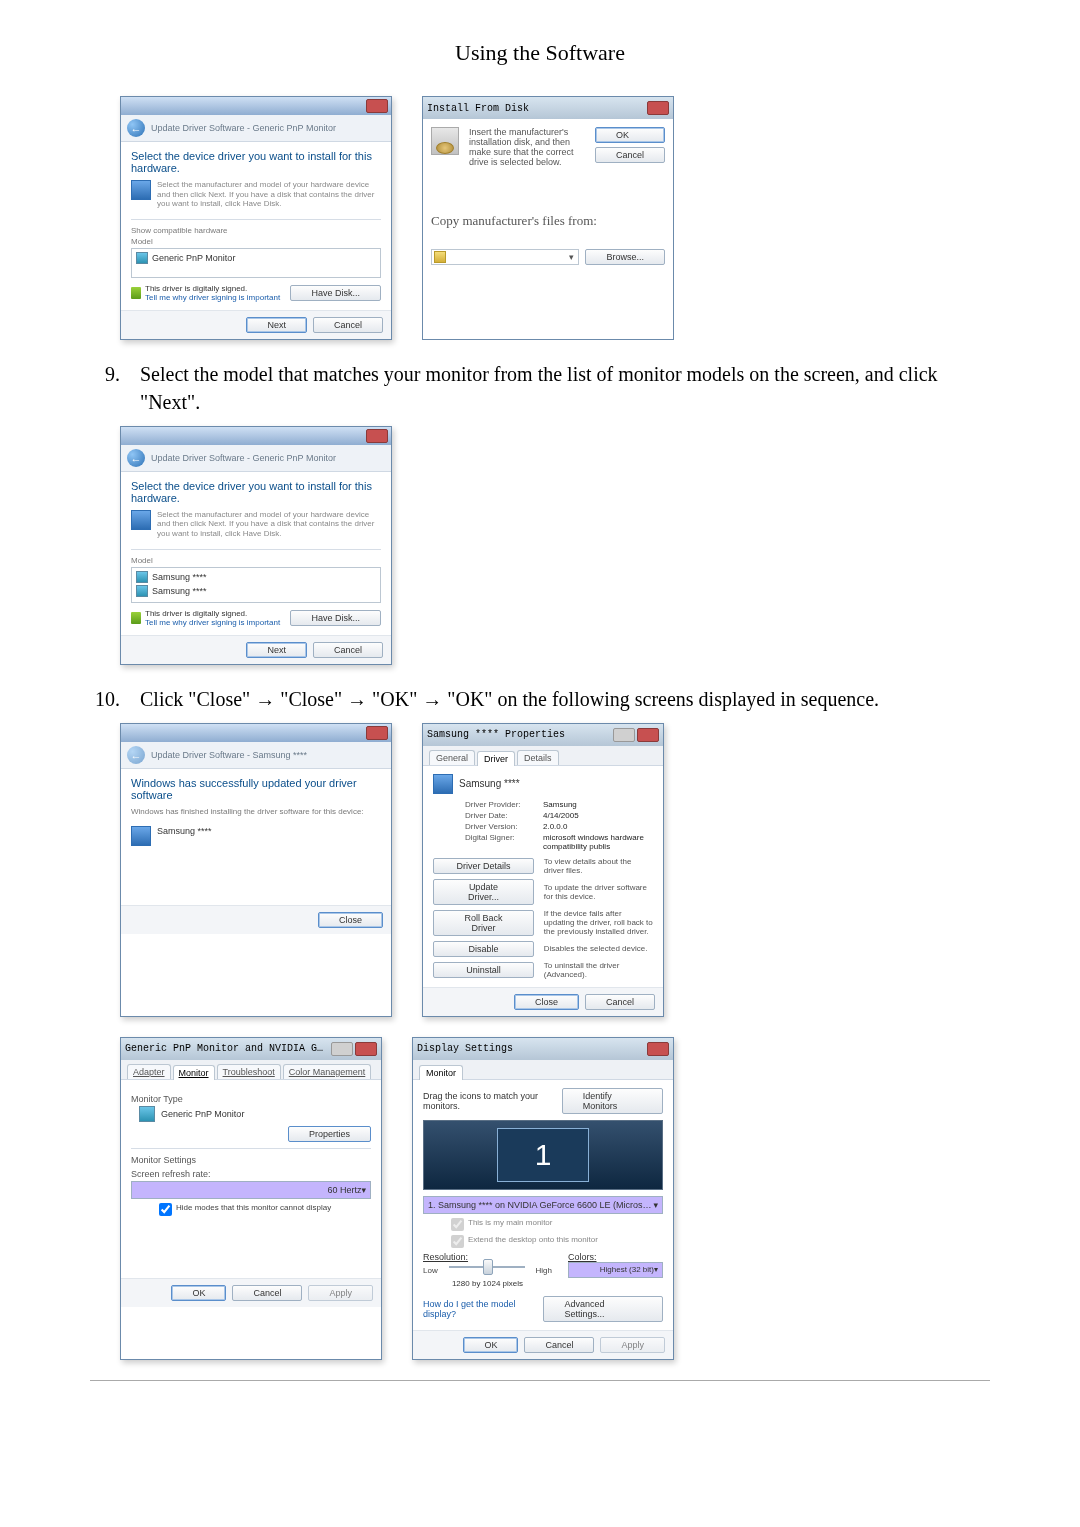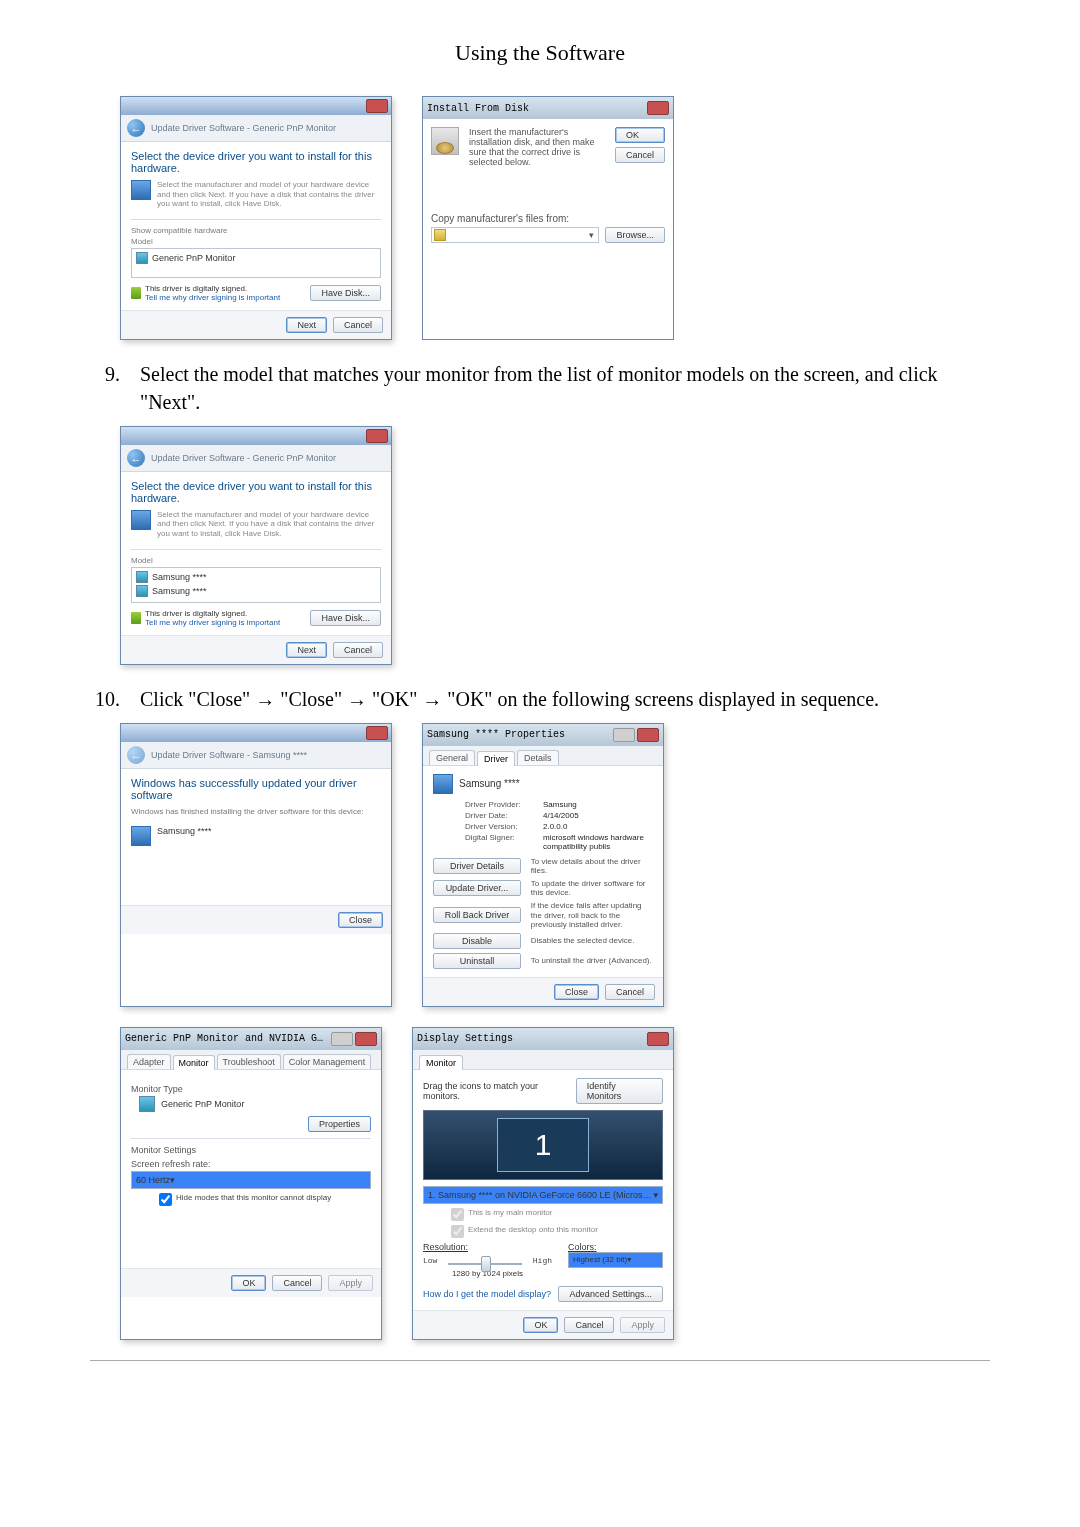--- a/index.html
+++ b/index.html
@@ -169,21 +169,21 @@
     justify-content: flex-end;
     gap: 6px;
     padding: 6px 8px;
     border-top: 1px solid #e1e6ec;
     background: #f3f5f8;
   }
   .cbtn {
     background: linear-gradient(#fdfdfd, #e5e9ee);
     border: 1px solid #9fb0c2;
     border-radius: 2px;
-    padding: 2px 10px;
+    padding: 2px 20px;
     font-size: 9px;
     color: #333;
   }
   .cbtn.prim {
     border-color: #5a8ecb;
     box-shadow: 0 0 0 1px #a9c6e8 inset;
   }
 
   
   .install-disk {
@@ -247,26 +247,26 @@
   .prop .group { margin: 6px 0 6px 24px; }
   .btn-vert { display:flex; flex-direction:column; gap:4px; margin-top:6px; }
   .btn-vert .row2 { display:flex; gap:10px; align-items:center; }
   .btn-vert .cbtn { width:70px; text-align:center; }
   .desc { font-size:8px; color:#555; width:130px; line-height:1.15; }
 
   
   .moni {
     width: 260px;
   }
-  .moni .tabs .tab { padding:2px 5px; }
+  .moni .tabs .tab { padding:2px 5px;text-decoration:underline; }
   .sect-lbl { font-size:9px; color:#555; margin:6px 0 2px; }
   .select-wide {
-    border:1px solid #9fb0c2; background:#3b82f6; height:16px;
+    border:1px solid #9fb0c2; background:#c4b5fd; height:16px;
     display:flex; align-items:center; padding:0 4px; font-size:9px;
-    justify-content:flex-start;
+    justify-content:flex-end;
   }
   .chk { display:flex; gap:4px; align-items:flex-start; font-size:8px; color:#444; margin:4px 0; line-height:1.2;padding-left:28px; }
   .chk input { margin:0; }
 
   
   .disp {
     width: 260px;
   }
   .monitor-stage {
     background: linear-gradient(#34506e,#0e2740);
@@ -275,23 +275,22 @@
     border:1px solid #5a6f85;
     display:flex; align-items:center; justify-content:center;
   }
   .mon-rect {
     width: 90px; height: 52px;
     background:#1a3a5a; border:1px solid #89b0d6;
     color:#fff; display:flex; align-items:center; justify-content:center;
     font-size:30px; font-family:"Segoe UI",sans-serif;
   }
   .slider {
-    display:flex; align-items:flex-end; gap:11px; font-size:8px; color:#444;
+    display:flex; align-items:flex-start; gap:11px; font-size:8px; color:#444;
     margin:4px 0;
-    font-family:Liberation Mono, monospace;
   }
   .slider-track {
     flex:1; height:2px; background:#9fb0c2; position:relative; display:flex; align-items:center;
   }
   .slider-thumb {
     position:absolute; left:45%;
     width:8px; height:14px; background:linear-gradient(#fafafa,#c8d2dc);
     border:1px solid #8ea4ba; border-radius:2px;
   }
   .disp .chk { color:#888; }
@@ -354,21 +353,21 @@
         <div class="disk-icon"></div>
         <div class="col" style="flex:1;">
           <span style="color:#555;">Insert the manufacturer's installation disk, and then make sure that the correct drive is selected below.</span>
         </div>
         <div class="disk-btns">
           <div class="cbtn prim">OK</div>
           <div class="cbtn">Cancel</div>
         </div>
       </div>
       <div style="padding:8px 8px 10px 8px;">
-        <div style="font-size:10px; color:#555; margin:30px 0 3px 0;">Copy manufacturer's files from:</div>
+        <div style="font-size:13px; color:#555; margin:30px 0 20px 0;font-family:Liberation Serif, serif;">Copy manufacturer's files from:</div>
         <div style="display:flex; gap:6px; align-items:center;">
           <div class="field" style="flex:1;">
             <div style="width:10px;height:10px;background:linear-gradient(#f4dd7a,#d4b03a);border:1px solid #b99a2a;"></div>
             <span class="dropdown-tick">▾</span>
           </div>
           <div class="cbtn">Browse...</div>
         </div>
       </div>
     </div>
   </div>

